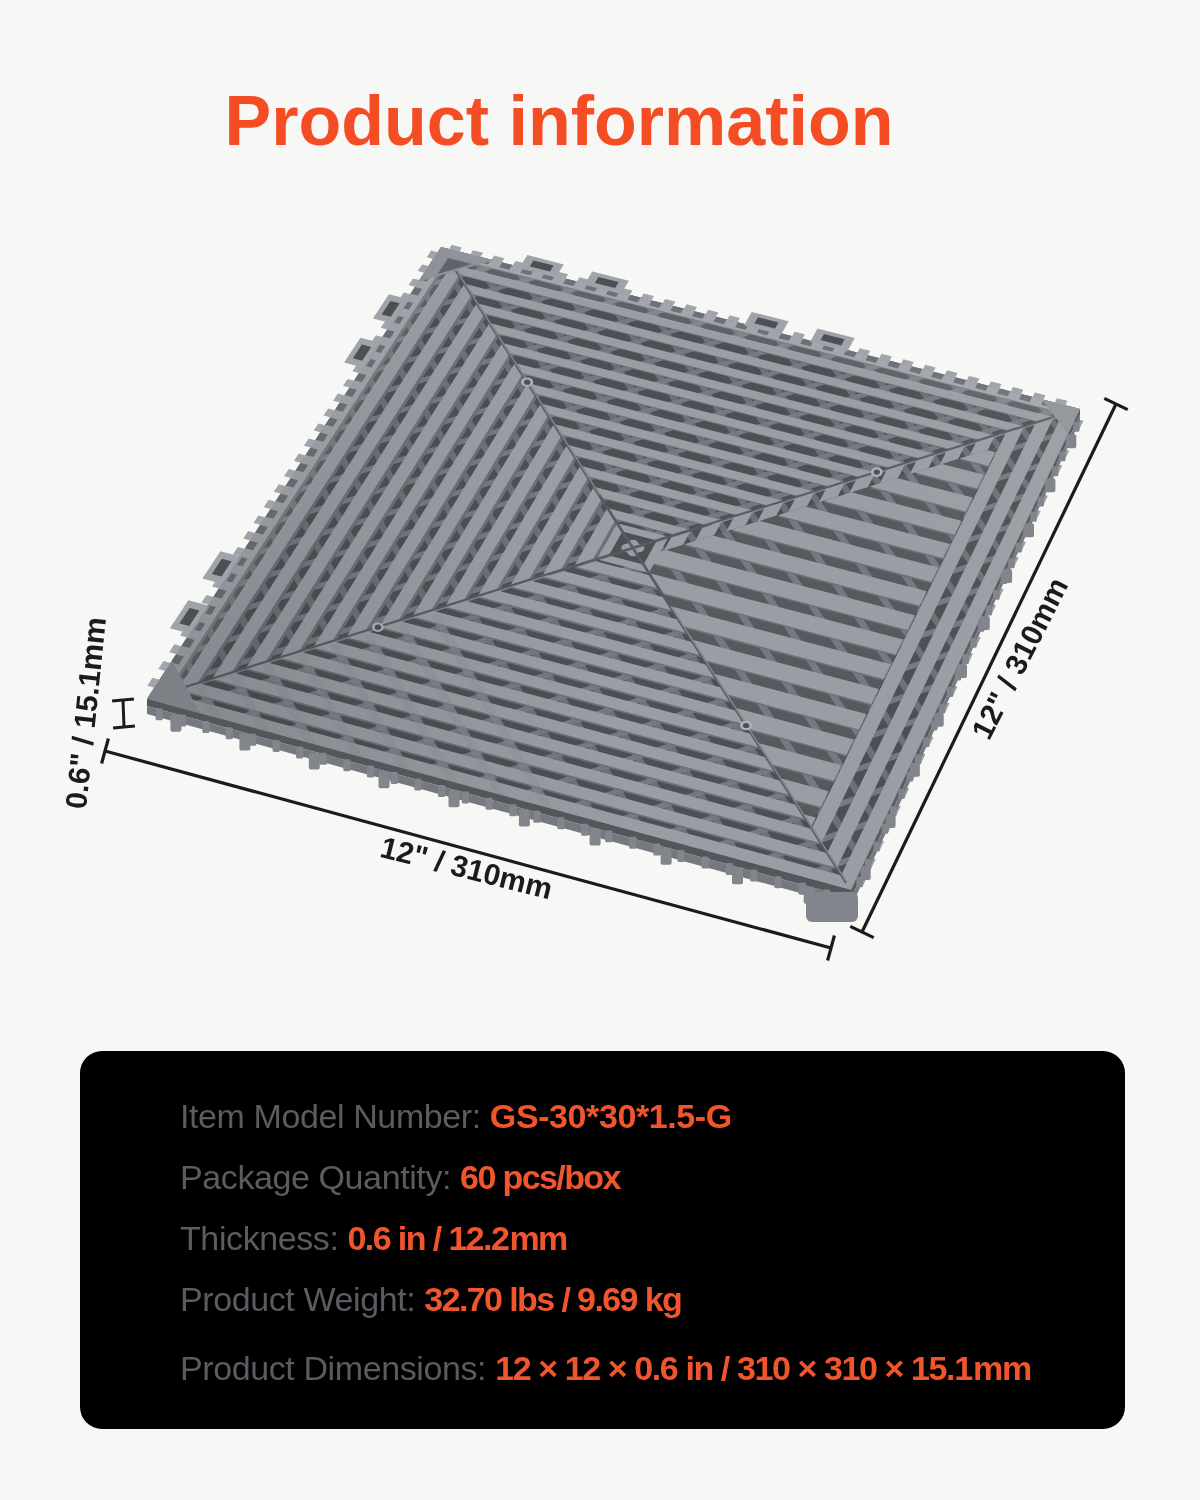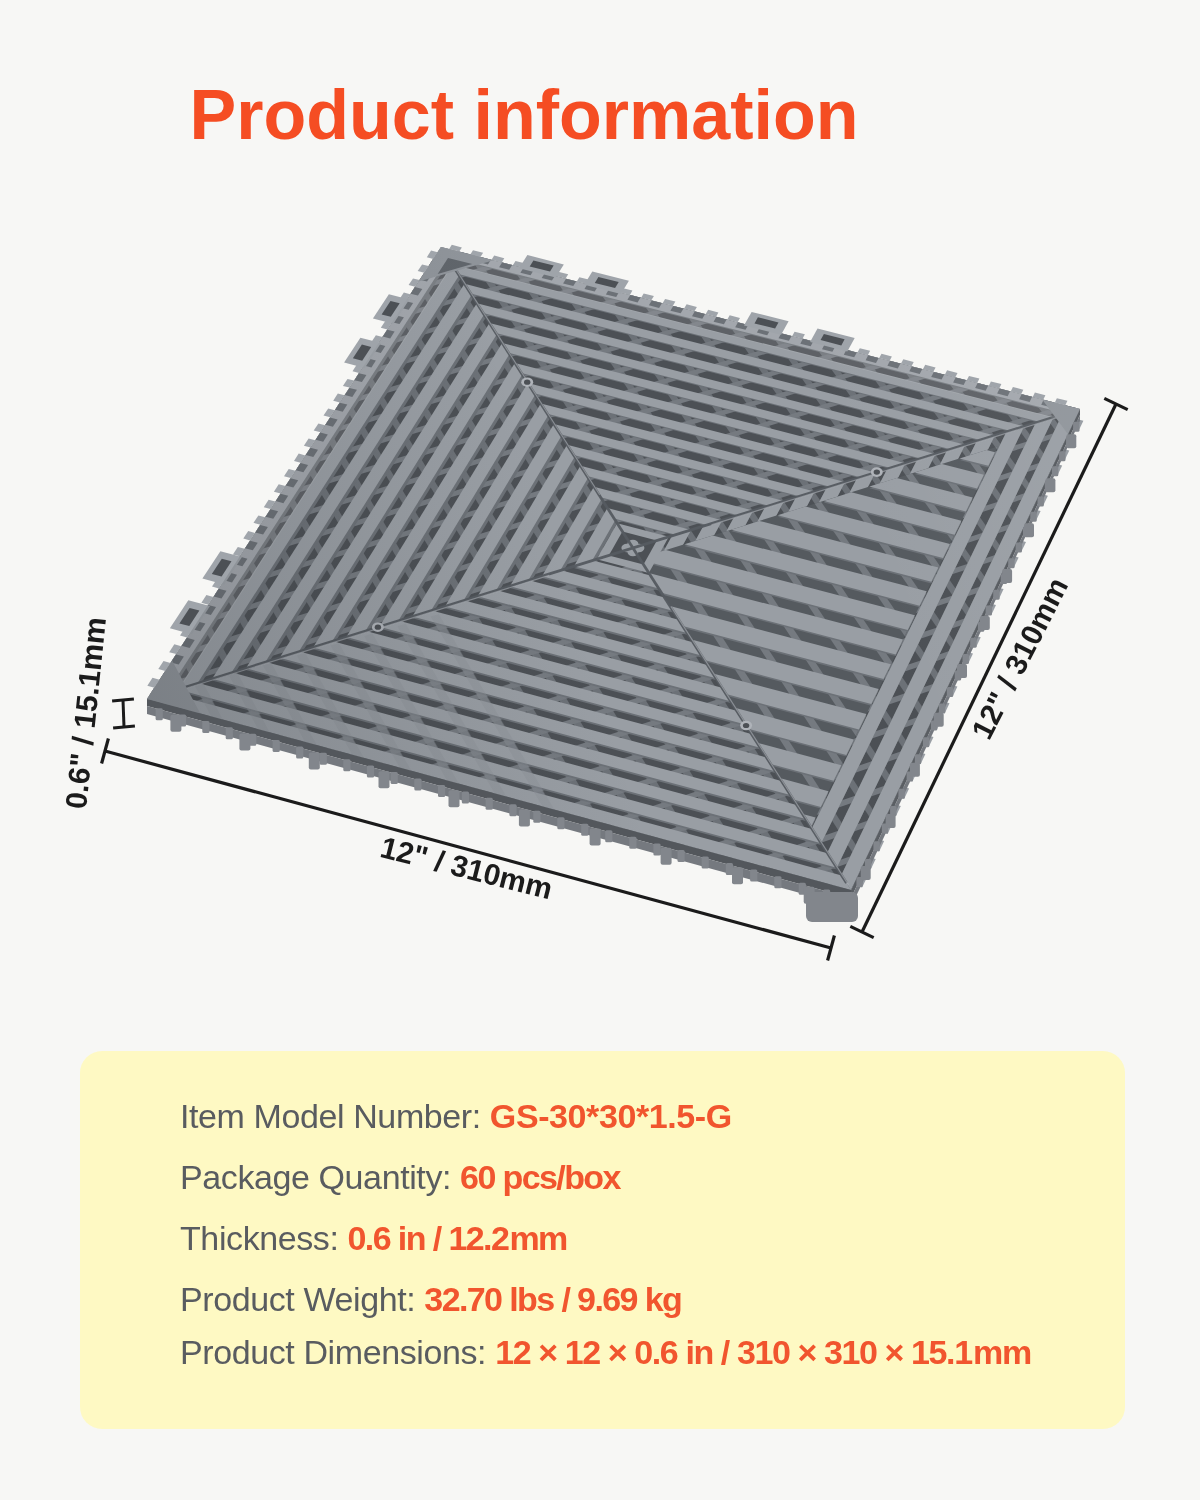--- a/index.html
+++ b/index.html
@@ -1,17 +1,17 @@
 <!DOCTYPE html>
 <html><head><meta charset="utf-8">
 <style>
 html,body{margin:0;padding:0;}
 body{width:1200px;height:1500px;background:#f7f7f5;font-family:"Liberation Sans",sans-serif;position:relative;overflow:hidden;}
-.title{position:absolute;left:0;top:75px;width:1048px;text-align:center;font-size:70px;font-weight:bold;color:#f54d23;}
-.card{position:absolute;left:80px;top:1051px;width:1045px;height:378px;background:#fef9c3;border-radius:22px;}
+.title{position:absolute;left:0;top:81px;width:1048px;text-align:center;font-size:70px;font-weight:bold;color:#f54d23;padding-left:35px;}
+.card{position:absolute;left:80px;top:1051px;width:1045px;height:378px;background:#000000;border-radius:22px;}
 .row{position:absolute;left:100px;white-space:nowrap;font-size:34px;letter-spacing:-0.4px;color:#595c60;}
 .row b{color:#f1552e;font-weight:bold;}
 </style></head>
 <body>
 
 <div class="title">Product information</div>
 
 <svg width="1200" height="1500" viewBox="0 0 1200 1500" font-family="Liberation Sans, sans-serif" style="position:absolute;left:0;top:0">
 <defs>
 <linearGradient id="lr" gradientUnits="userSpaceOnUse" x1="147" y1="699" x2="1080" y2="409">
@@ -627,14 +627,14 @@
 <div class="card">
 
 <div class="row" style="top:46px">Item Model Number: <b>GS-30*30*1.5-G</b></div>
 
 <div class="row" style="top:107px">Package Quantity: <b style="letter-spacing:-1.6px">60 pcs/box</b></div>
 
 <div class="row" style="top:168px">Thickness: <b style="letter-spacing:-1.6px">0.6 in / 12.2 mm</b></div>
 
 <div class="row" style="top:229px">Product Weight: <b style="letter-spacing:-1.6px">32.70 lbs / 9.69 kg</b></div>
 
-<div class="row" style="top:282px">Product Dimensions: <b style="letter-spacing:-1.4px">12 × 12 × 0.6 in / 310 × 310 × 15.1 mm</b></div>
+<div class="row" style="top:298px">Product Dimensions: <b style="letter-spacing:-1.4px">12 × 12 × 0.6 in / 310 × 310 × 15.1 mm</b></div>
 </div>
 
 </body></html>

